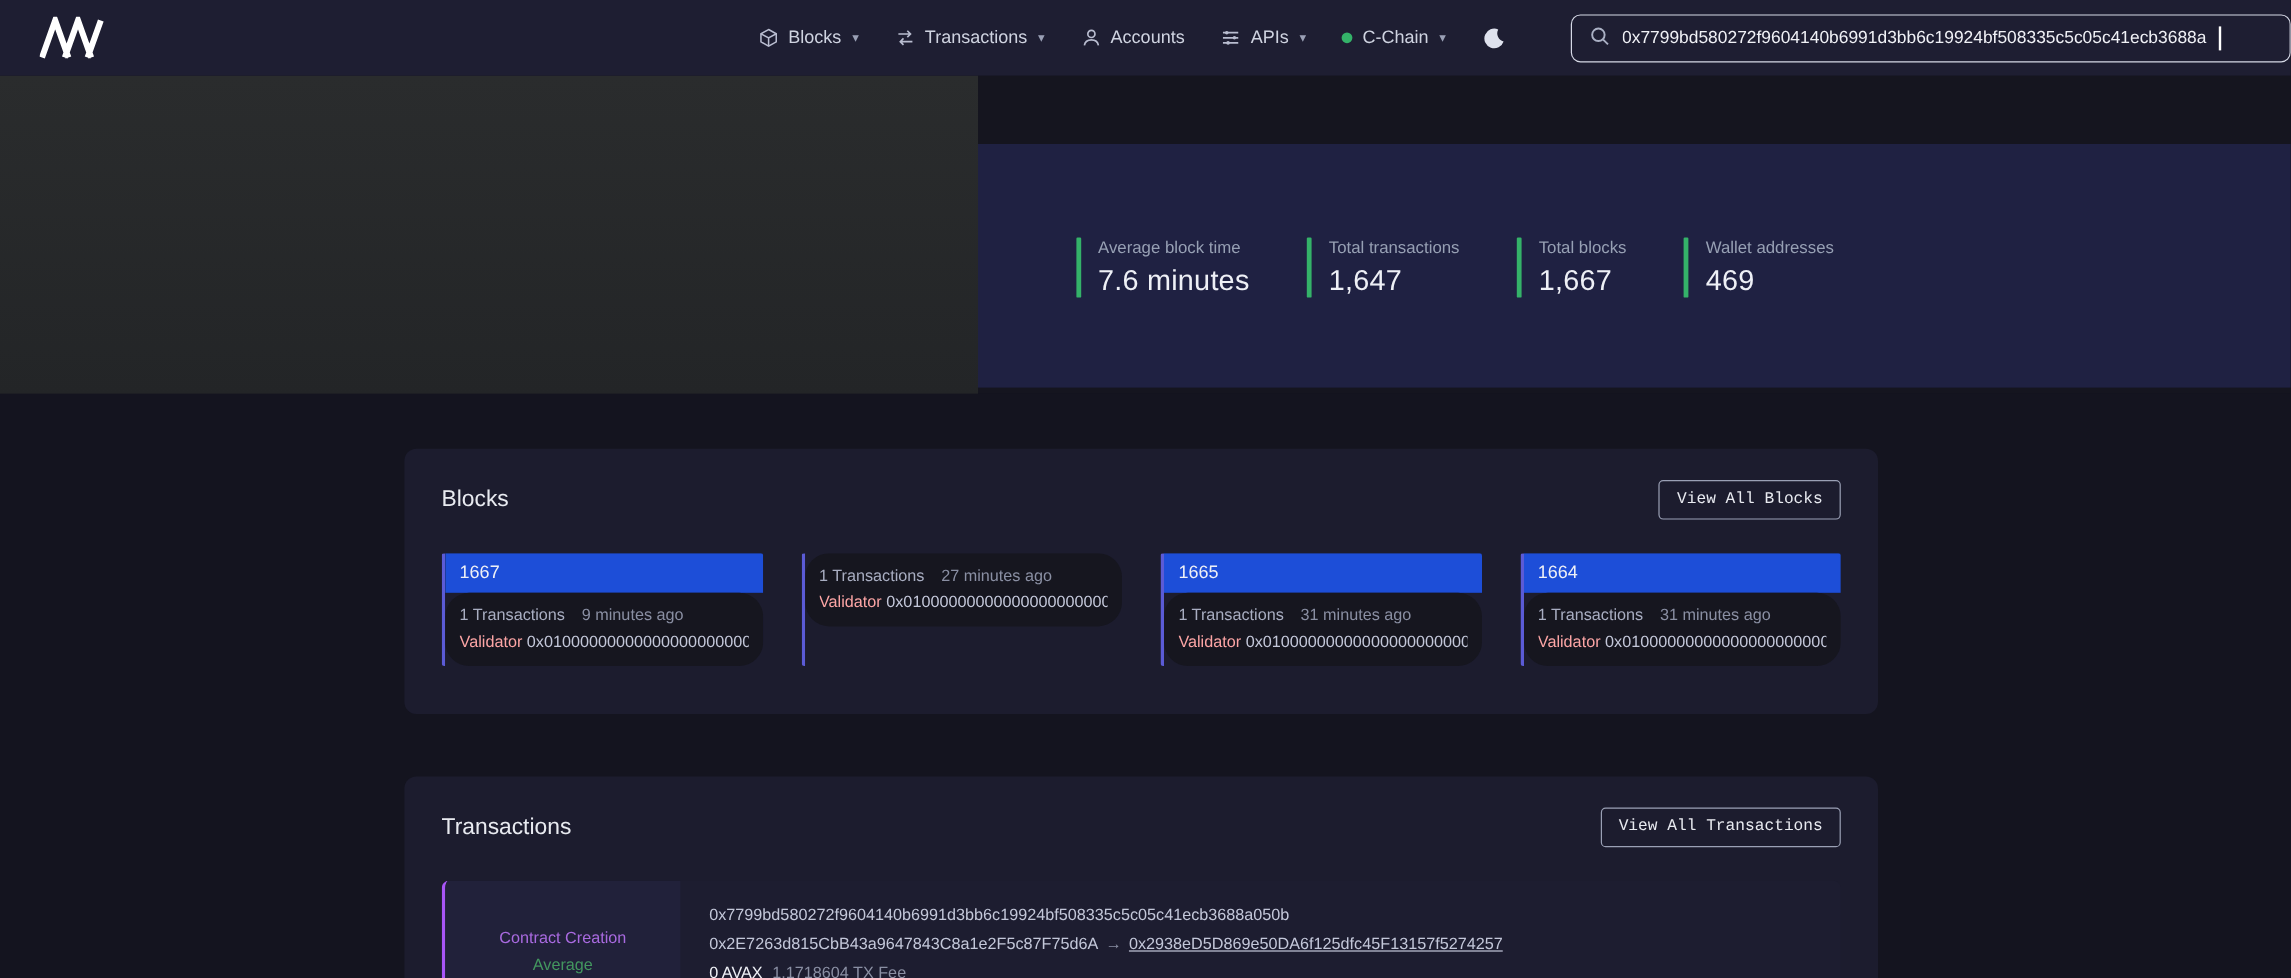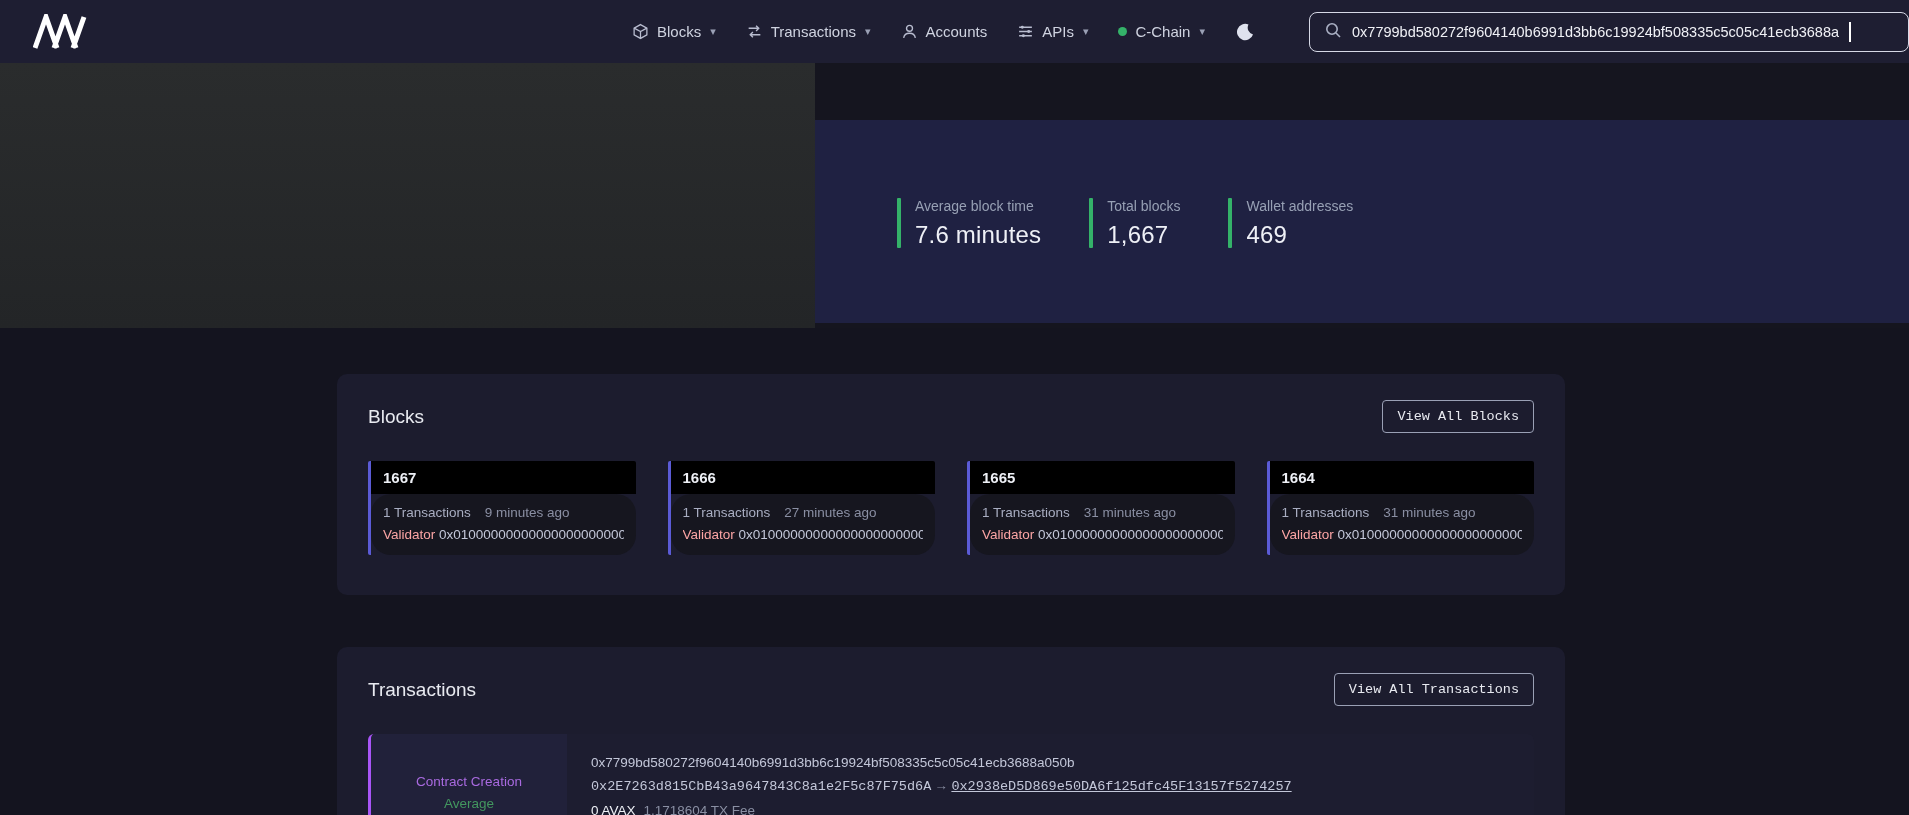--- a/index.html
+++ b/index.html
@@ -63,21 +63,21 @@
   .card-head h2 { font-size: 19px; font-weight: 500; color: #e8eaf0; }
   .view-all {
     background: transparent; border: 1px solid #9aa0b5; color: #e8eaf0;
     border-radius: 4px; font-size: 13.5px; padding: 8px 14px; cursor: pointer;
     font-family: Liberation Mono, monospace;
   }
 
   
   .block-row { display: flex; gap: 32px; }
   .block-card { flex: 1; border-left: 3px solid #5b5bd6; border-radius: 2px; overflow: hidden; }
-  .block-head { background: #000000; padding: 8px 12px; font-size: 15px; color: #eef0f6; font-weight: bold; }
+  .block-head { background: #1d4ed8; padding: 8px 12px; font-size: 15px; color: #eef0f6; }
   .block-head span { cursor: pointer; }
   .block-body { background: #16161f; padding: 11px 12px 13px; display: flex; flex-direction: column; gap: 7px; border-radius: 20px; }
   .bline1 { font-size: 13.5px; color: #a9aec2; white-space: nowrap; }
   .bline1 .age { color: #8a8fa3; margin-left: 14px; }
   .bline2 { font-size: 13.5px; white-space: nowrap; overflow: hidden; }
   .vlabel { color: #fca5a5; text-align: center; }
   .vaddr { color: #c3c7d9; }
 
   
   .tx-row {
@@ -86,21 +86,21 @@
   }
   .tx-status {
     width: 196px; background: #21213a; flex-shrink: 0;
     display: flex; flex-direction: column; justify-content: center; align-items: center; gap: 7px;
     font-size: 13.5px;
   }
   .tx-type { color: #a96ae0; }
   .tx-success { color: #43975f; }
   .tx-mid { flex: 1; padding: 20px 24px; display: flex; flex-direction: column; gap: 6px; font-size: 13.5px; line-height: 1.35; }
   .tx-hash { color: #c3c7d9; cursor: pointer; }
-  .tx-addrs { color: #c3c7d9; font-family: Liberation Mono, monospace; }
+  .tx-addrs { color: #c3c7d9; }
   .tx-addrs .arrow { color: #8a8fa3; margin: 0 6px; }
   .tx-addrs .to { text-decoration: underline; cursor: pointer; color: #c3c7d9; }
   .tx-amt .avax { color: #eef0f6; }
   .tx-amt .fee { color: #8a8fa3; text-decoration: underline; margin-left: 8px; }
   .tx-right { width: 200px; flex-shrink: 0; padding: 32px 24px 0 0; text-align: right; }
   .tx-block { color: #d6d9e6; font-size: 13.5px; margin-bottom: 8px; cursor: pointer; margin-top: 47px; }
   .tx-age { color: #8a8fa3; font-size: 13px; }
 </style>
 </head>
 <body>
@@ -188,20 +188,27 @@
   <div class="stats-panel">
 
     <div class="stat">
       <div class="stat-bar"></div>
       <div>
         <div class="stat-label">Average block time</div>
         <div class="stat-value">7.6 minutes</div>
       </div>
     </div>
 
+    <div class="stat">
+      <div class="stat-bar"></div>
+      <div>
+        <div class="stat-label">Total transactions</div>
+        <div class="stat-value">1,647</div>
+      </div>
+    </div>
 
     <div class="stat">
       <div class="stat-bar"></div>
       <div>
         <div class="stat-label">Total blocks</div>
         <div class="stat-value">1,667</div>
       </div>
     </div>
 
     <div class="stat">
@@ -231,21 +238,20 @@
             <span>1 Transactions</span><span class="age">9 minutes ago</span>
           </div>
           <div class="bline2">
             <span class="vlabel">Validator</span>
             <span class="vaddr">0x0100000000000000000000000...</span>
           </div>
         </div>
       </div>
 
       <div class="block-card">
-        <div class="block-head"><span>1666</span></div>
         <div class="block-body">
           <div class="bline1">
             <span>1 Transactions</span><span class="age">27 minutes ago</span>
           </div>
           <div class="bline2">
             <span class="vlabel">Validator</span>
             <span class="vaddr">0x0100000000000000000000000...</span>
           </div>
         </div>
       </div>

